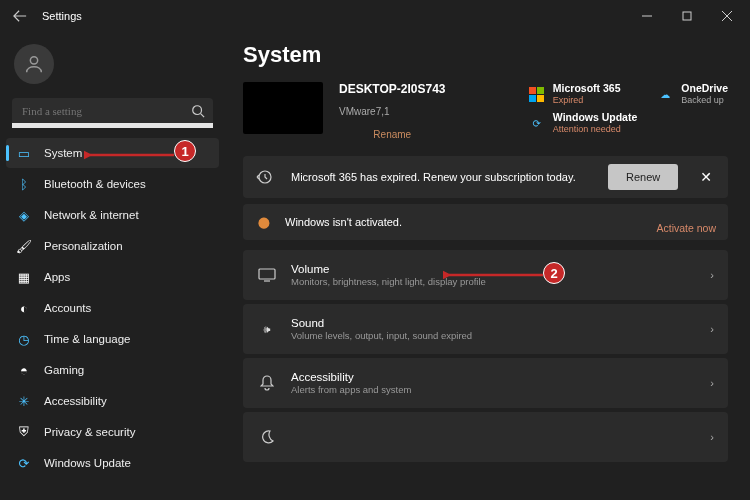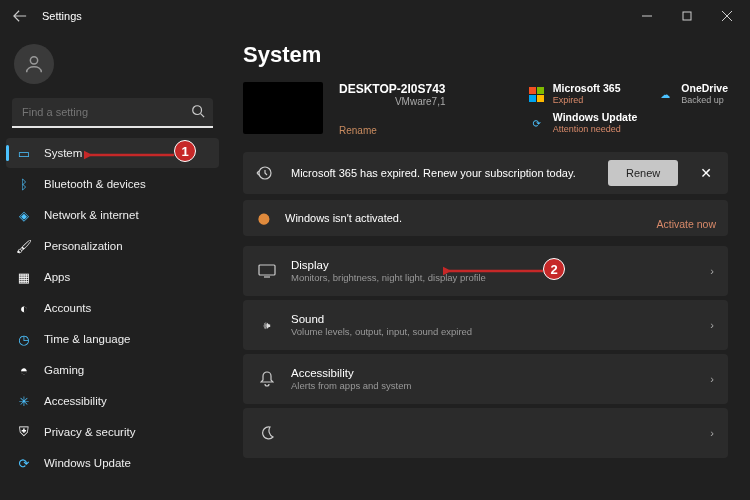--- a/index.html
+++ b/index.html
@@ -6,36 +6,36 @@
 body { background: #202020; color: #fff; width: 750px; height: 500px; overflow: hidden; font-size: 11px; }
 .titlebar { height: 32px; display: flex; align-items: center; padding: 0 6px; }
 .back-btn { width: 28px; height: 28px; display: flex; align-items: center; justify-content: center; cursor: pointer; }
 .title { margin-left: 8px; font-size: 11px; }
 .win-controls { margin-left: auto; display: flex; gap: 6px; }
 .win-btn { width: 34px; height: 28px; display: flex; align-items: center; justify-content: center; cursor: pointer; }
 .main { display: flex; height: calc(100% - 32px); }
 .sidebar { width: 225px; padding: 6px 6px 6px 6px; display: flex; flex-direction: column; }
 .avatar { width: 40px; height: 40px; border-radius: 50%; background: #3a3a3a; display: flex; align-items: center; justify-content: center; margin: 6px 0 14px 8px; }
 .search { position: relative; margin: 0 6px 10px 6px; }
-.search input { width: 100%; height: 30px; background: #2d2d2d; border: none; border-bottom: 2px solid #e5e5e5; padding: 0 32px 0 10px; color: #ccc; font-size: 11px; border-radius: 4px 4px 0 0; }
+.search input { width: 100%; height: 30px; background: #2d2d2d; border: none; border-bottom: 5px solid #e5e5e5; padding: 0 32px 0 10px; color: #ccc; font-size: 11px; border-radius: 4px 4px 0 0; font-family: Liberation Serif, serif; }
 .search-icon { position: absolute; right: 8px; top: 6px; color: #ccc; }
 .nav { display: flex; flex-direction: column; gap: 1px; }
 .nav-item { display: flex; align-items: center; height: 30px; padding: 0 10px; border-radius: 4px; cursor: pointer; gap: 12px; position: relative; }
 .nav-item.active { background: #2d2d2d; }
 .nav-item.active::before { content: ''; position: absolute; left: 0; top: 7px; bottom: 7px; width: 3px; background: #4cc2ff; border-radius: 2px; }
 .nav-icon { width: 16px; height: 16px; display: flex; align-items: center; justify-content: center; font-size: 13px; }
 .nav-label { font-size: 11.5px; color: #eee; }
 .content { flex: 1; padding: 10px 22px 10px 18px; overflow-y: auto; }
 .page-title { font-size: 22px; font-weight: 600; margin-bottom: 14px; }
 .device-row { display: flex; gap: 16px; align-items: flex-start; margin-bottom: 16px; }
 .device-thumb { width: 80px; height: 52px; background: #000; border-radius: 2px; }
-.device-info { display: flex; flex-direction: column; gap: 0; }
+.device-info { display: flex; flex-direction: column; gap: 10px; }
 .device-name { font-size: 12px; font-weight: 600; }
-.device-model { font-size: 10px; color: #aaa; text-align: right; }
-.rename { font-size: 10px; color: #c98b5f; cursor: pointer; margin-top: 18px; }
+.device-model { font-size: 10px; color: #aaa; }
+.rename { font-size: 10px; color: #c98b5f; cursor: pointer; margin-top: 2px; text-align: center; }
 .status-grid { margin-left: auto; display: grid; grid-template-columns: auto auto; gap: 6px 20px; font-size: 10px; }
 .status-item { display: flex; gap: 8px; align-items: center; }
 .status-icon { width: 16px; height: 16px; display: flex; align-items: center; justify-content: center; margin-top: 1px; }
 .status-text b { display: block; font-size: 10.5px; font-weight: 600; }
 .status-text span { font-size: 9px; color: #aaa; }
 .status-text .bad { color: #d98a6a; }
 .banner { background: #2b2b2b; border-radius: 4px; height: 42px; display: flex; align-items: center; padding: 0 12px; gap: 18px; margin-bottom: 6px; }
 .banner-icon { width: 18px; height: 18px; display: flex; align-items: center; justify-content: center; }
 .banner-text { font-size: 11px; flex: 1; }
 .renew-btn { background: #c6c6c6; color: #222; border: none; height: 26px; padding: 0 18px; border-radius: 3px; font-size: 11px; cursor: pointer; }
@@ -207,21 +207,21 @@
       <div class="activate-link">Activate now</div>
     </div>
 
     <div class="setting-row">
       <div class="setting-icon">
           <svg width="18" height="14" viewBox="0 0 18 14" fill="none" stroke="#ccc" stroke-width="1.2">
             <rect x="1" y="1" width="16" height="10" rx="1"></rect>
             <line x1="6" y1="13" x2="12" y2="13"></line>
           </svg>
         </div>
-      <div class="setting-text"><b>Display</b><span>Monitors, brightness, night light, display profile</span></div>
+      <div class="setting-text"><b>Volume</b><span>Monitors, brightness, night light, display profile</span></div>
       <div class="chevron">›</div>
       <svg class="arrow-svg" style="left:200px;top:18px" width="100" height="14">
           <defs>
             <marker id="ah2" markerWidth="8" markerHeight="8" refX="1" refY="3" orient="auto">
               <path d="M6,0 L0,3 L6,6 Z" fill="#c62828"></path>
             </marker>
           </defs>
           <line x1="100" y1="7" x2="6" y2="7" stroke="#c62828" stroke-width="2.5" marker-end="url(#ah2)"></line>
         </svg>
       <div class="marker" style="left:300px;top:12px">2</div>

